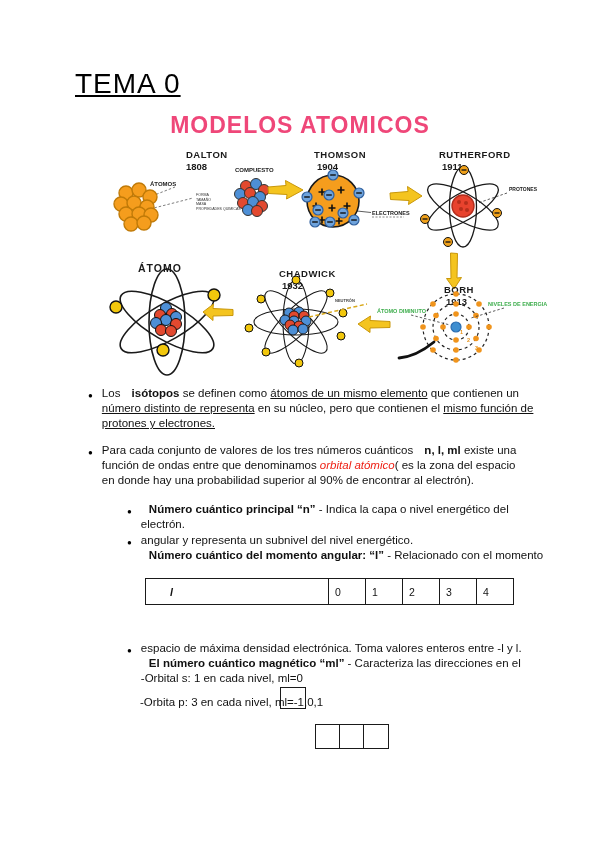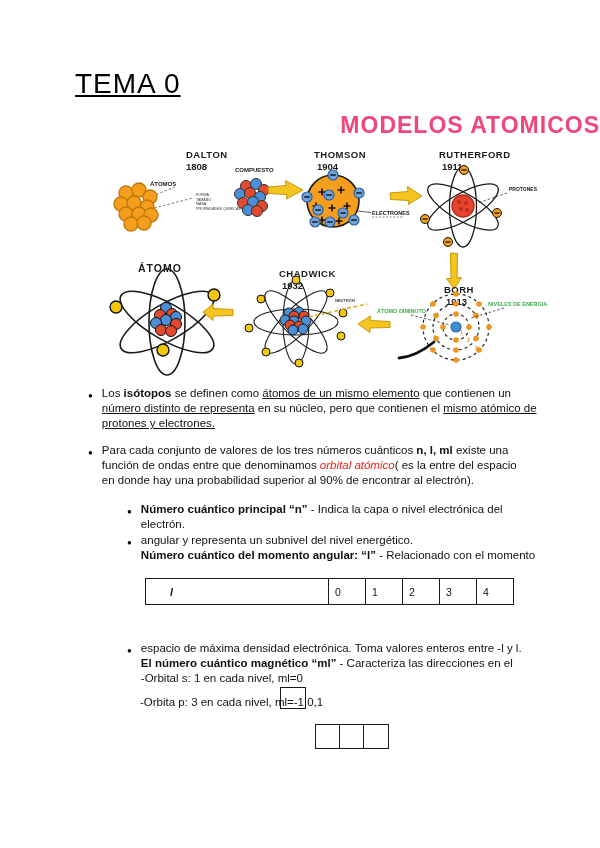--- a/index.html
+++ b/index.html
@@ -8,33 +8,33 @@
     background:#ffffff; overflow:hidden;
     font-family:"Liberation Sans", sans-serif; color:#111;
   }
   
   .tema{
     position:absolute; left:75px; top:68px;
     font-size:28px; font-weight:400; letter-spacing:1px;
     text-decoration:underline; color:#000;
   }
   .diagram-title{
-    position:absolute; left:0; right:0; top:112px; text-align:right;
+    position:absolute; left:0; right:0; top:112px; text-align:center;
     font-size:23px; font-weight:700; letter-spacing:1px; color:#ef4779;
   }
   svg.diagram{position:absolute; left:0; top:140px;}
   svg text{font-family:"Liberation Sans", sans-serif;}
 
   
   .para{position:absolute; display:flex; gap:9px; font-size:11.5px; line-height:15.2px;}
   .para .marker{font-size:8px; line-height:15px; padding-top:2px; color:#000;}
   .ln{white-space:nowrap;}
   .u{text-decoration:underline;}
   .red{color:#ee2015;font-style:italic;}
-  b{font-weight:700;}
+  b{font-weight:700;margin-left:8px;}
 
   
   .ltable{
     position:absolute; left:145px; top:578px;
     border-collapse:collapse; table-layout:fixed;
   }
   .ltable td{
     border:1.6px solid #1a1a1a; height:25px; padding:0 0 0 6px;
     font-size:10.5px; vertical-align:middle;
   }
@@ -284,47 +284,47 @@
     <line x1="504" y1="308" x2="471" y2="318" stroke="#333" stroke-width="0.8" stroke-dasharray="2.5,2"></line>
   </svg>
 
   <div class="para" style="left:88px; top:386px;">
     <span class="marker">●</span>
     <div>
       <div class="ln">
         <span>Los </span><b>isótopos</b><span> se definen como </span><span class="u">átomos de un mismo elemento</span><span> que contienen un</span>
       </div>
       <div class="ln">
-        <span class="u">número distinto de representa</span><span> en su núcleo, pero que contienen el </span><span class="u">mismo atómico de</span>
+        <span class="u">número distinto de representa</span><span> en su núcleo, pero que contienen el </span><span class="u">mismo función de</span>
       </div>
       <div class="ln">
         <span class="u">protones y electrones.</span>
       </div>
     </div>
   </div>
 
   <div class="para" style="left:88px; top:443px;">
     <span class="marker">●</span>
     <div>
       <div class="ln">
         <span>Para cada conjunto de valores de los tres números cuánticos </span><b>n, l, ml</b><span> existe una</span>
       </div>
       <div class="ln">
-        <span>función de ondas entre que denominamos </span><span class="red">orbital atómico</span><span>( es la entre del espacio</span>
+        <span>función de ondas entre que denominamos </span><span class="red">orbital atómico</span><span>( es la zona del espacio</span>
       </div>
       <div class="ln">
         <span>en donde hay una probabilidad superior al 90% de encontrar al electrón).</span>
       </div>
     </div>
   </div>
 
   <div class="para" style="left:127px; top:502px;">
     <span class="marker">●</span>
     <div>
-      <div class="ln"><b>Número cuántico principal “n”</b><span> - Indica la capa o nivel electrónica del</span></div>
+      <div class="ln"><b>Número cuántico principal “n”</b><span> - Indica la capa o nivel energético del</span></div>
       <div class="ln"><span>electrón.</span></div>
     </div>
   </div>
 
   <div class="para" style="left:127px; top:533px;">
     <span class="marker">●</span>
     <div>
       <div class="ln"><span>angular y representa un subnivel del nivel energético.</span></div>
       <div class="ln"><b>Número cuántico del momento angular: “l”</b><span> - Relacionado con el momento</span></div>
     </div>

